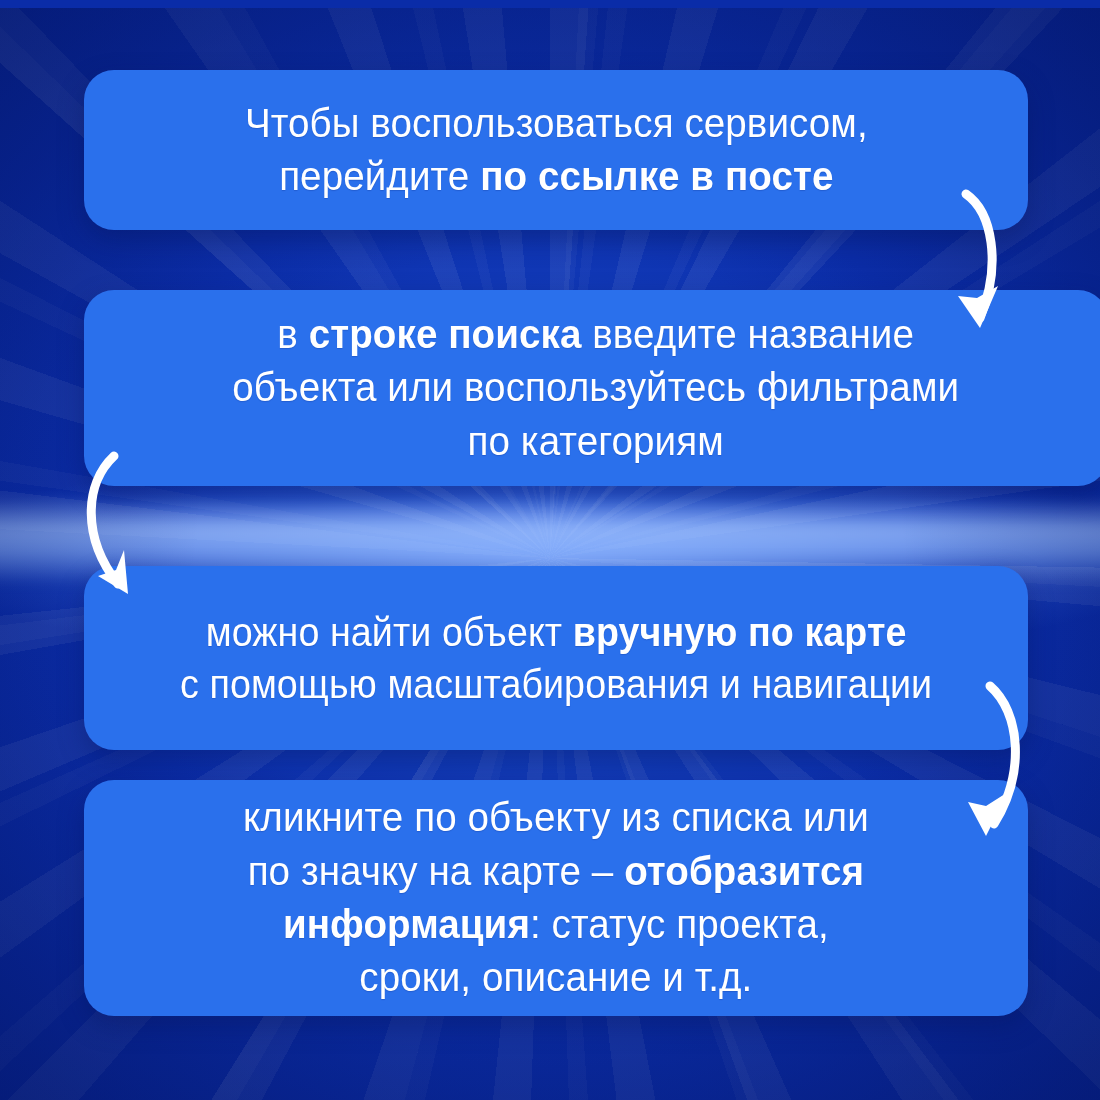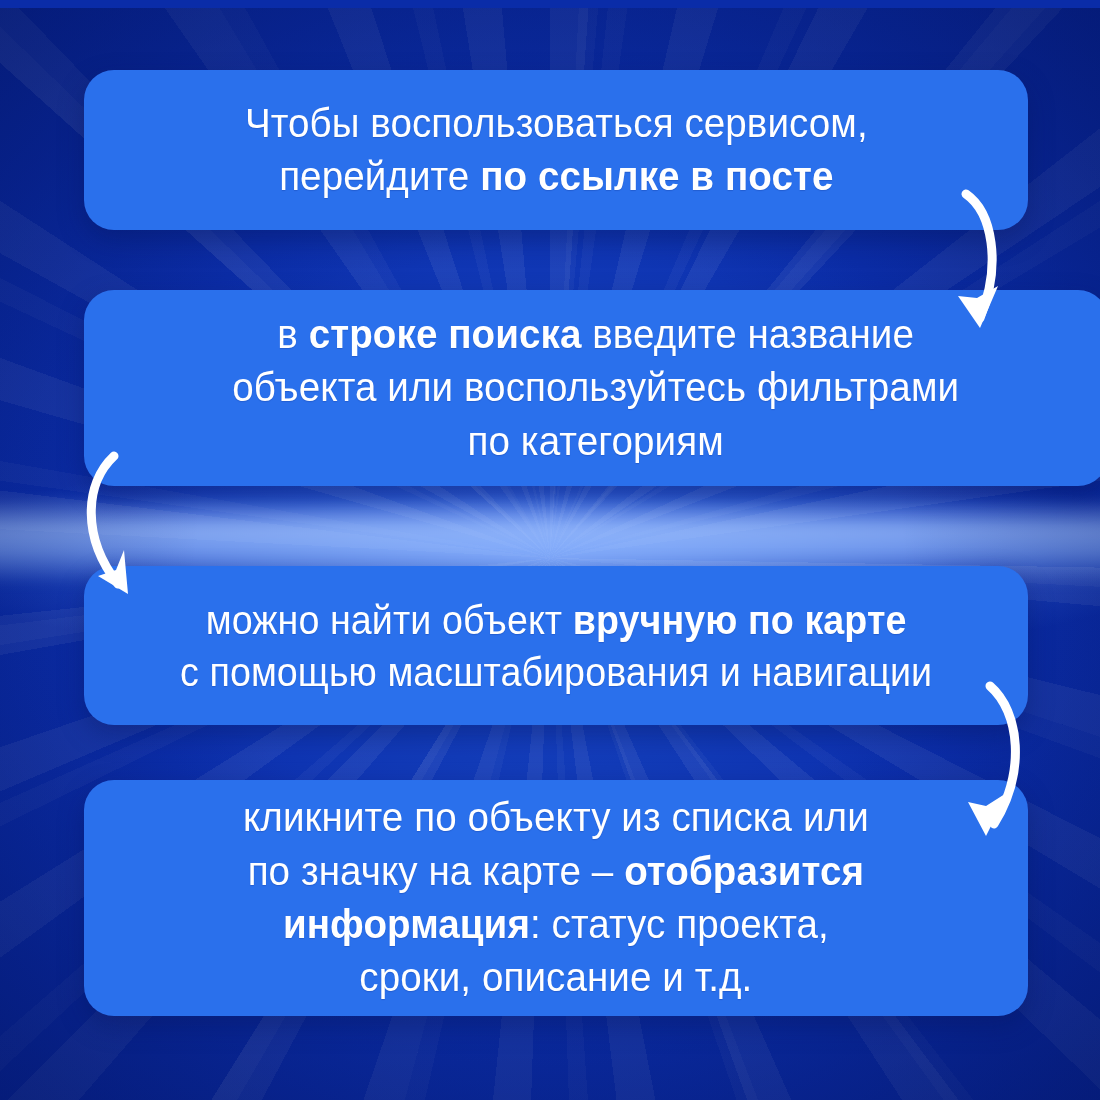--- a/index.html
+++ b/index.html
@@ -65,21 +65,21 @@
     line-height:1.30;
     letter-spacing:.1px;
     padding:0 26px;
     transform:scaleX(.94);
     text-shadow:0 1px 1px rgba(10,40,130,.25);
   }
   .card-text b{font-weight:700;}
 
   #card1{left:84px;top:62px;width:944px;height:160px;}
   #card2{left:84px;top:282px;width:1024px;height:196px;}
-  #card3{left:84px;top:558px;width:944px;height:159px;}
+  #card3{left:84px;top:558px;width:944px;height:184px;}
   #card4{left:84px;top:772px;width:944px;height:236px;}
 
   #card1 .card-text{font-size:41px;}
   #card2 .card-text{font-size:41px;}
   #card3 .card-text{font-size:40px;}
   #card4 .card-text{font-size:41px;}
 
   
   .arrow{position:absolute;pointer-events:none;}
   #arrow1{left:930px;top:168px;width:140px;height:180px;}

